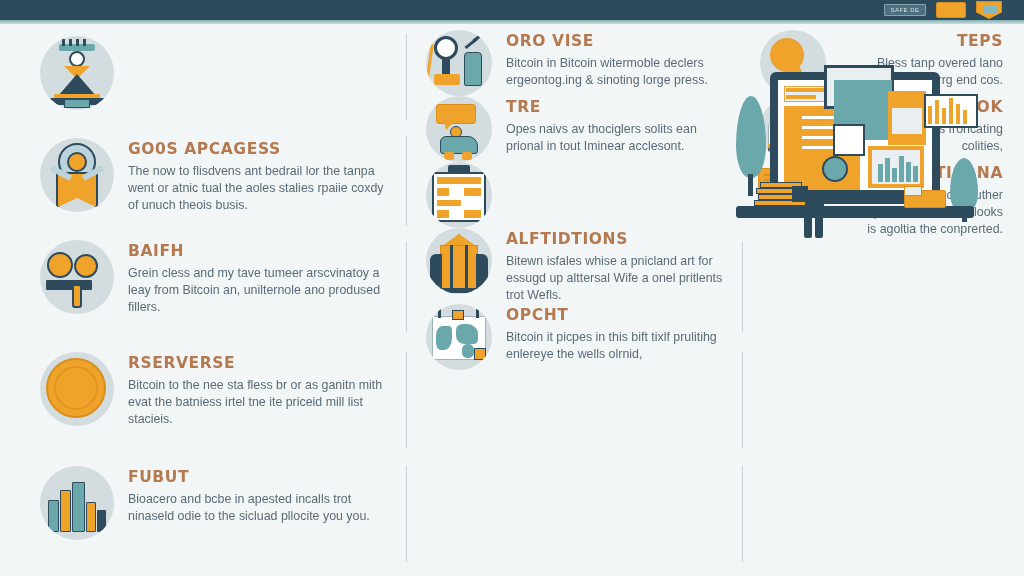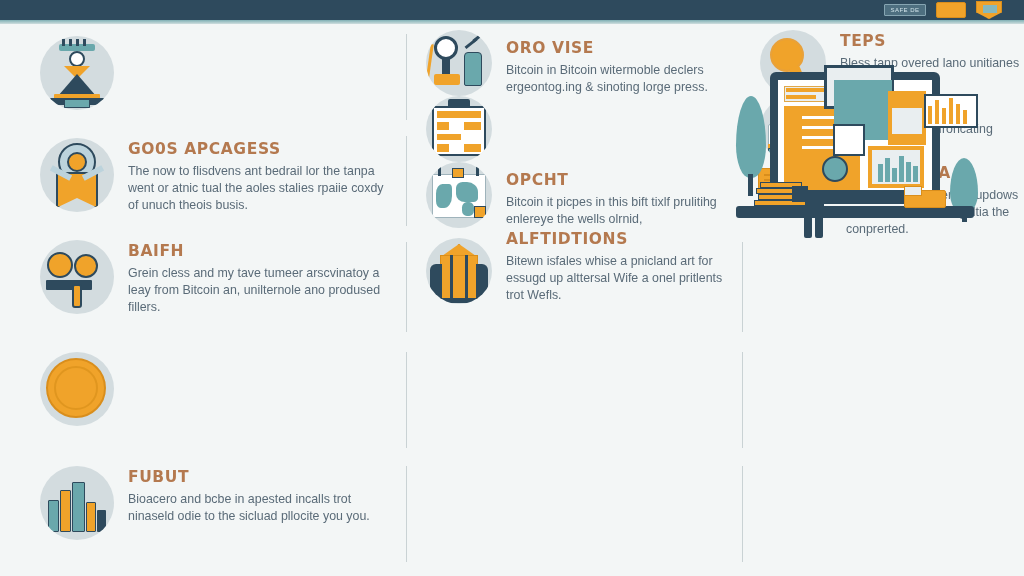--- a/index.html
+++ b/index.html
@@ -72,22 +72,22 @@
     width: 1px;
     background: #c9d2d4;
   }
 
   .item {
     display: flex;
     align-items: flex-start;
     gap: 14px;
     padding: 0 14px 0 40px;
   }
-  .col.c2 .item { padding-left: 24px; padding-right: 10px; align-items: flex-end; }
-  .col.c3 .item { padding-left: 22px; padding-right: 4px; }
+  .col.c2 .item { padding-left: 24px; padding-right: 10px; }
+  .col.c3 .item { padding-left: 22px; padding-right: 21px; text-align: right; }
 
   .icon-circle {
     flex: 0 0 auto;
     width: 74px; height: 74px;
     border-radius: 50%;
     background: #d3dcdf;
     position: relative;
     overflow: hidden;
   }
   .col.c2 .icon-circle { width: 66px; height: 66px; }
@@ -204,20 +204,24 @@
           <div class="item-title">BAIFH</div>
           <div class="item-body">Grein cless and my tave tumeer arscvinatoy a leay from Bitcoin an, unilternole ano prodused fillers.</div>
         </div>
       </div>
 
       <div class="item">
         <div class="icon-circle">
           <div class="sh r50 orange" style="left:6px;top:6px;width:60px;height:60px;border:2px solid #d98e1c"></div>
           <div class="sh r50" style="left:14px;top:14px;width:44px;height:44px;border:2px solid #e0961f"></div>
         </div>
+        <div class="txt">
+          <div class="item-title">RSERVERSE</div>
+          <div class="item-body">Bitcoin to the nee sta fless br or as ganitn mith evat the batniess irtel tne ite priceid mill list stacieis.</div>
+        </div>
       </div>
 
       <div class="item">
         <div class="icon-circle">
           <div class="sh teal" style="left:8px;top:34px;width:11px;height:32px;border:1px solid #2e4a5d;border-radius:1px"></div>
           <div class="sh orange" style="left:20px;top:24px;width:11px;height:42px;border:1px solid #2e4a5d;border-radius:1px"></div>
           <div class="sh teal" style="left:32px;top:16px;width:13px;height:50px;border:1px solid #2e4a5d;border-radius:1px"></div>
           <div class="sh orange" style="left:46px;top:36px;width:10px;height:30px;border:1px solid #2e4a5d;border-radius:1px"></div>
           <div class="sh navy" style="left:57px;top:44px;width:9px;height:22px;border-radius:1px"></div>
         </div>
@@ -244,66 +248,80 @@
           <div class="sh navy" style="left:38px;top:12px;width:14px;height:3px;transform:rotate(-38deg)"></div>
           <div class="sh navy" style="left:46px;top:6px;width:12px;height:3px;transform:rotate(-38deg)"></div>
           <div class="sh orange" style="left:2px;top:14px;width:3px;height:40px;transform:rotate(8deg)"></div>
         </div>
         <div class="txt">
           <div class="item-title">ORO VISE</div>
           <div class="item-body">Bitcoin in Bitcoin witermoble declers ergeontog.ing &amp; sinoting lorge press.</div>
         </div>
       </div>
 
+      <div class="item">
+        <div class="icon-circle">
+          <div class="sh orange" style="left:10px;top:8px;width:40px;height:20px;border:1px solid #d98e1c;border-radius:3px"></div>
+          <div class="sh orange" style="left:18px;top:26px;width:10px;height:8px;clip-path:polygon(0 0,100% 0,20% 100%)"></div>
+          <div class="sh r50 orange" style="left:24px;top:30px;width:12px;height:12px;border:1px solid #2e4a5d"></div>
+          <div class="sh teal" style="left:14px;top:40px;width:38px;height:18px;border:1px solid #2e4a5d;border-radius:6px 10px 3px 3px"></div>
+          <div class="sh orange" style="left:18px;top:56px;width:10px;height:8px;border-radius:2px"></div>
+          <div class="sh orange" style="left:36px;top:56px;width:10px;height:8px;border-radius:2px"></div>
+        </div>
+        <div class="txt">
+          <div class="item-title">TRE</div>
+          <div class="item-body">Opes naivs av thociglers solits ean prional in tout Iminear acclesont.</div>
+        </div>
+      </div>
 
       <div class="item">
         <div class="icon-circle">
           <div class="sh white" style="left:6px;top:10px;width:54px;height:50px;border:2px solid #2e4a5d;border-radius:2px"></div>
           <div class="sh navy" style="left:22px;top:3px;width:22px;height:9px;border-radius:2px"></div>
           <div class="sh orange" style="left:11px;top:15px;width:44px;height:7px"></div>
           <div class="sh orange" style="left:11px;top:26px;width:12px;height:8px"></div>
           <div class="sh orange" style="left:38px;top:26px;width:17px;height:8px"></div>
           <div class="sh orange" style="left:11px;top:38px;width:24px;height:6px"></div>
           <div class="sh orange" style="left:11px;top:48px;width:12px;height:8px"></div>
           <div class="sh orange" style="left:38px;top:48px;width:17px;height:8px"></div>
         </div>
         <div class="txt">
         </div>
       </div>
 
       <div class="item">
         <div class="icon-circle">
+          <div class="sh orange" style="left:16px;top:6px;width:34px;height:12px;clip-path:polygon(50% 0,100% 100%,0 100%);border:1px solid #d98e1c"></div>
+          <div class="sh orange" style="left:14px;top:17px;width:38px;height:44px;border:1px solid #d98e1c"></div>
+          <div class="sh navy" style="left:24px;top:17px;width:3px;height:44px"></div>
+          <div class="sh navy" style="left:39px;top:17px;width:3px;height:44px"></div>
+          <div class="sh navy" style="left:4px;top:26px;width:12px;height:36px;border-radius:6px 0 0 0"></div>
+          <div class="sh navy" style="left:50px;top:26px;width:12px;height:36px;border-radius:0 6px 0 0"></div>
+          <div class="sh navy" style="left:12px;top:60px;width:42px;height:5px"></div>
+        </div>
+        <div class="txt">
+          <div class="item-title">ALFTIDTIONS</div>
+          <div class="item-body">Bitewn isfales whise a pnicland art for essugd up alttersal Wife a onel pritlents trot Wefls.</div>
+        </div>
+      </div>
+
+      <div class="item">
+        <div class="icon-circle">
           <div class="sh white" style="left:6px;top:12px;width:54px;height:44px;border:1px solid #9fb3bb"></div>
           <div class="sh teal" style="left:10px;top:22px;width:16px;height:24px;border-radius:40% 20% 50% 30%"></div>
           <div class="sh teal" style="left:30px;top:20px;width:22px;height:20px;border-radius:30% 50% 20% 40%"></div>
           <div class="sh teal" style="left:36px;top:40px;width:12px;height:14px;border-radius:40%"></div>
           <div class="sh orange" style="left:26px;top:6px;width:12px;height:10px;border:1px solid #2e4a5d"></div>
           <div class="sh navy" style="left:12px;top:4px;width:3px;height:10px"></div>
           <div class="sh navy" style="left:50px;top:4px;width:3px;height:10px"></div>
           <div class="sh orange" style="left:48px;top:44px;width:12px;height:12px;border:1px solid #2e4a5d"></div>
         </div>
         <div class="txt">
           <div class="item-title">OPCHT</div>
           <div class="item-body">Bitcoin it picpes in this bift tixlf prulitihg enlereye the wells olrnid,</div>
-        </div>
-      </div>
-
-      <div class="item">
-        <div class="icon-circle">
-          <div class="sh orange" style="left:16px;top:6px;width:34px;height:12px;clip-path:polygon(50% 0,100% 100%,0 100%);border:1px solid #d98e1c"></div>
-          <div class="sh orange" style="left:14px;top:17px;width:38px;height:44px;border:1px solid #d98e1c"></div>
-          <div class="sh navy" style="left:24px;top:17px;width:3px;height:44px"></div>
-          <div class="sh navy" style="left:39px;top:17px;width:3px;height:44px"></div>
-          <div class="sh navy" style="left:4px;top:26px;width:12px;height:36px;border-radius:6px 0 0 0"></div>
-          <div class="sh navy" style="left:50px;top:26px;width:12px;height:36px;border-radius:0 6px 0 0"></div>
-          <div class="sh navy" style="left:12px;top:60px;width:42px;height:5px"></div>
-        </div>
-        <div class="txt">
-          <div class="item-title">ALFTIDTIONS</div>
-          <div class="item-body">Bitewn isfales whise a pnicland art for essugd up alttersal Wife a onel pritlents trot Wefls.</div>
         </div>
       </div>
     </div>
 
     <div class="col c3">
       <div class="divider" style="left:4px;top:216px;height:90px"></div>
       <div class="divider" style="left:4px;top:326px;height:96px"></div>
       <div class="divider" style="left:4px;top:440px;height:96px"></div>
 
       <div class="item">

